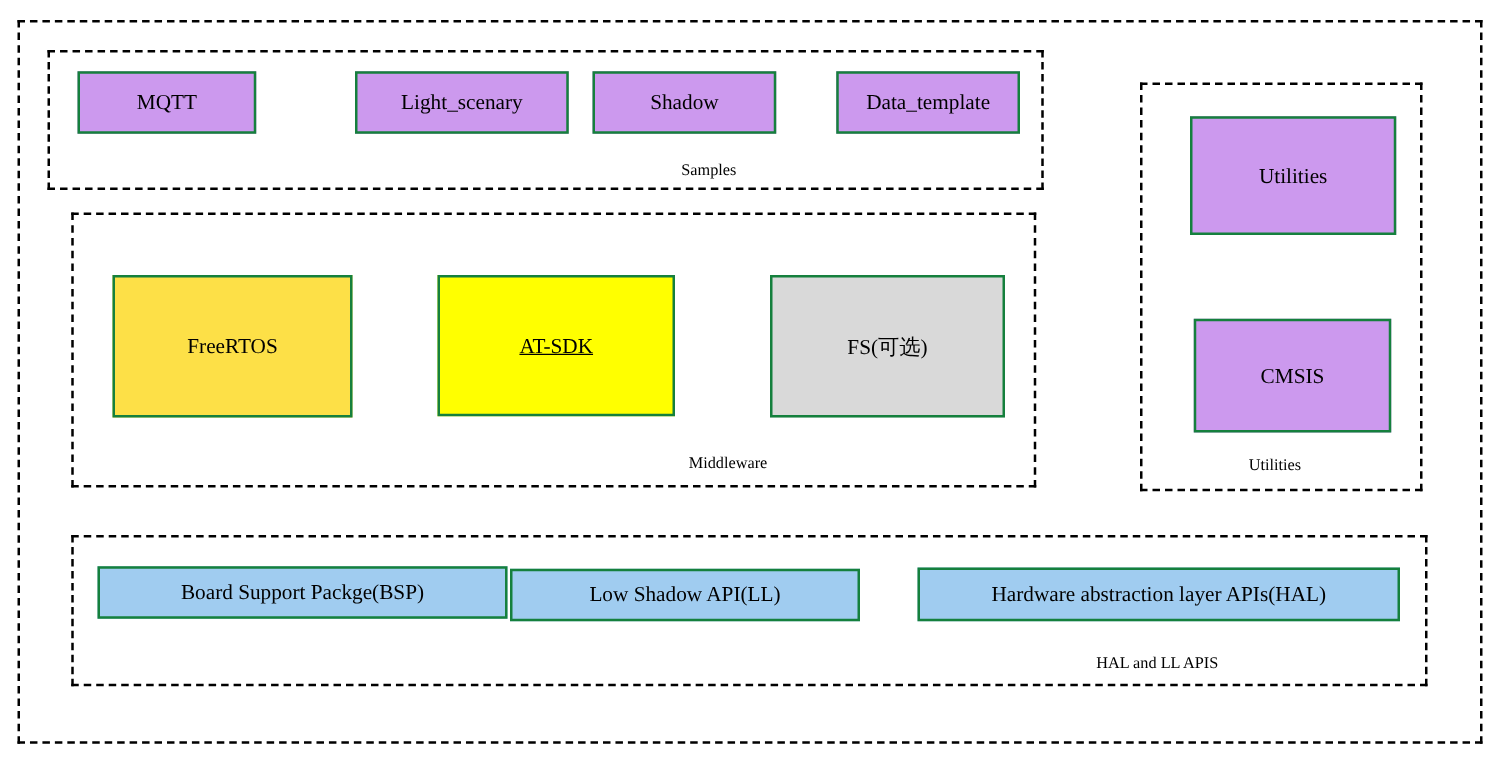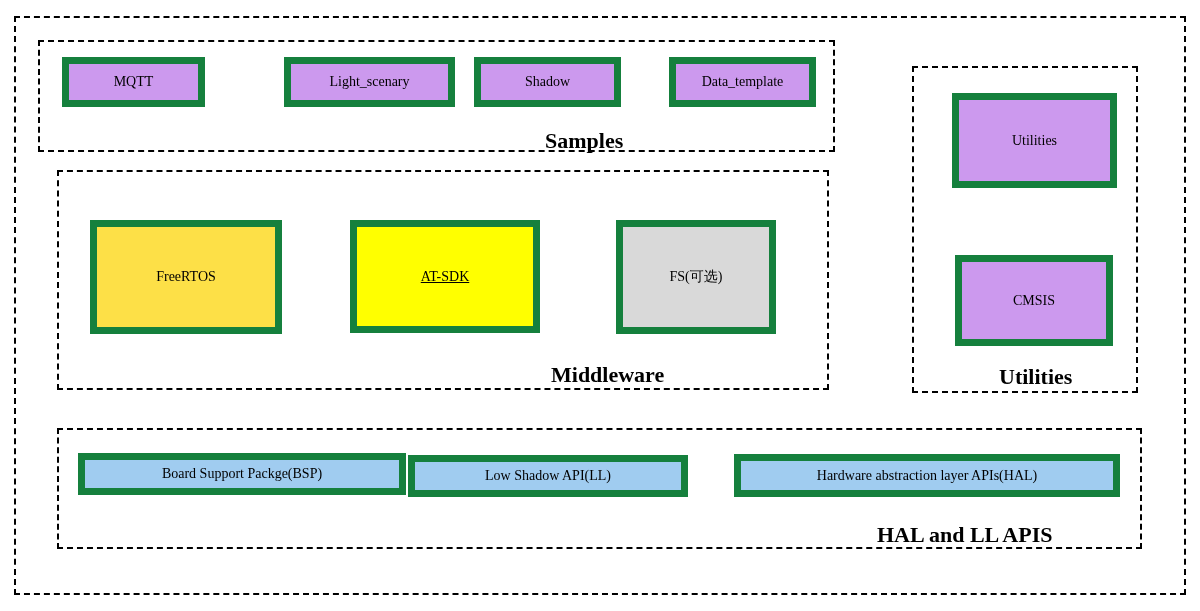--- a/index.html
+++ b/index.html
@@ -14,32 +14,32 @@
   }
   .dashed {
     position: absolute;
     border: 2px dashed #000000;
     box-sizing: border-box;
     background: transparent;
   }
   .node {
     position: absolute;
     box-sizing: border-box;
-    border: 7px solid #15803d;
+    border: 2px solid #15803d;
     display: flex;
     align-items: center;
     justify-content: center;
-    font-size: 14px;
+    font-size: 17px;
     text-align: center;
     white-space: nowrap;
   }
   .sec-label {
     position: absolute;
-    font-weight: bold;
-    font-size: 22px;
+    font-weight: normal;
+    font-size: 13px;
     white-space: nowrap;
   }
 
   
   .outer-border   { left: 14px;  top: 16px;  width: 1172px; height: 579px; }
   .samples-box    { left: 38px;  top: 40px;  width: 797px;  height: 112px; }
   .middleware-box { left: 57px;  top: 170px; width: 772px;  height: 220px; }
   .utilities-box  { left: 912px; top: 66px;  width: 226px;  height: 327px; }
   .hal-box        { left: 57px;  top: 428px; width: 1085px; height: 121px; }
 
@@ -58,21 +58,21 @@
 
   
   .n-mqtt          { left: 62px;  top: 57px; width: 143px; height: 50px; }
   .n-light-scenary { left: 269px; top: 57px; width: 171px; height: 50px; margin-left: 15px; }
   .n-shadow        { left: 474px; top: 57px; width: 147px; height: 50px; }
   .n-data-template { left: 669px; top: 57px; width: 147px; height: 50px; }
 
   
   .n-freertos { left: 90px;  top: 220px; width: 192px; height: 114px; }
   .n-atsdk    { left: 350px; top: 220px; width: 190px; height: 113px; }
-  .n-fs       { left: 616px; top: 220px; width: 160px; height: 114px; }
+  .n-fs       { left: 616px; top: 220px; width: 188px; height: 114px; }
 
   
   .n-utilities { left: 952px; top: 93px;  width: 165px; height: 95px; }
   .n-cmsis     { left: 955px; top: 255px; width: 158px; height: 91px; }
 
   
   .n-bsp { left: 78px;  top: 439px; width: 328px; height: 42px; margin-top: 14px; }
   .n-ll  { left: 408px; top: 455px; width: 280px; height: 42px; }
   .n-hal { left: 734px; top: 454px; width: 386px; height: 43px; }
 </style>

